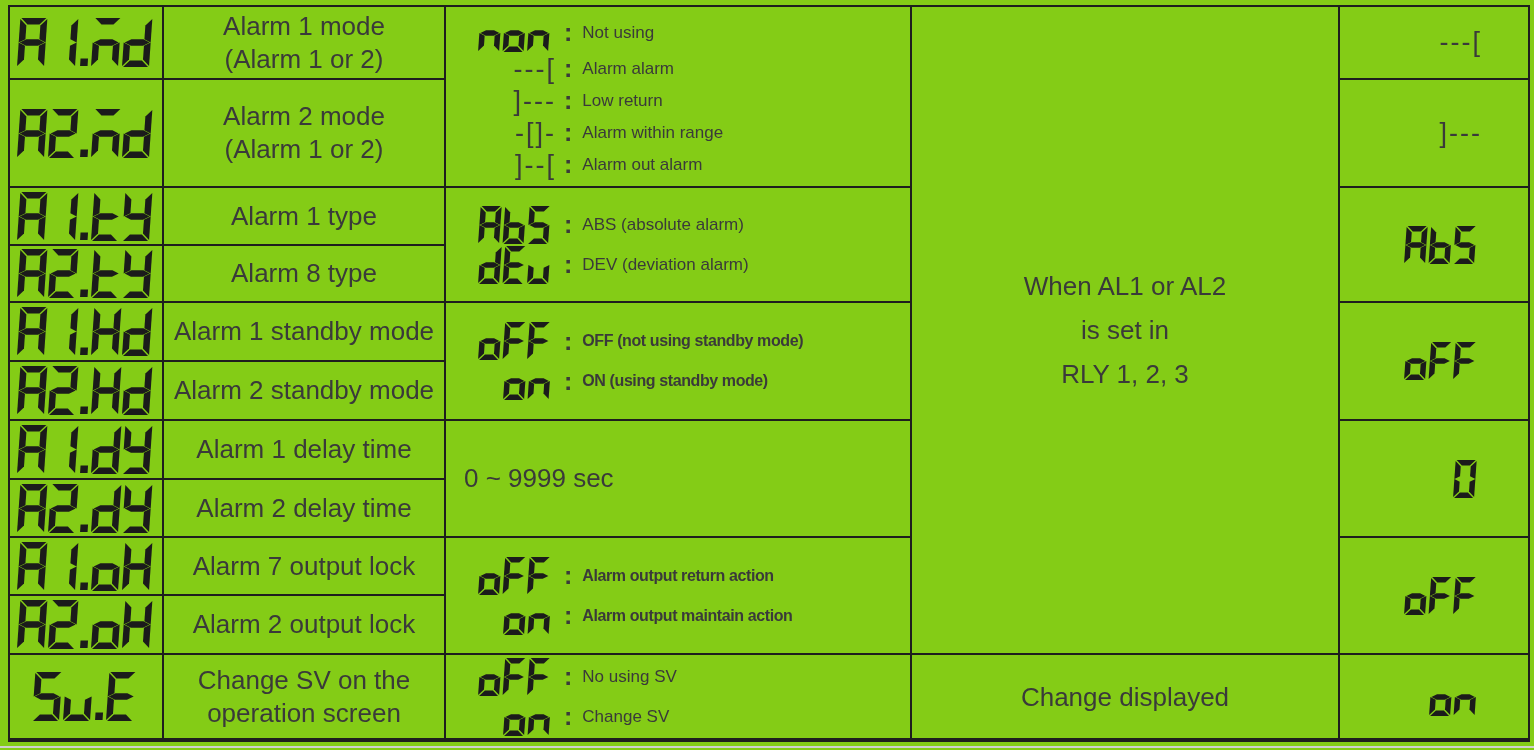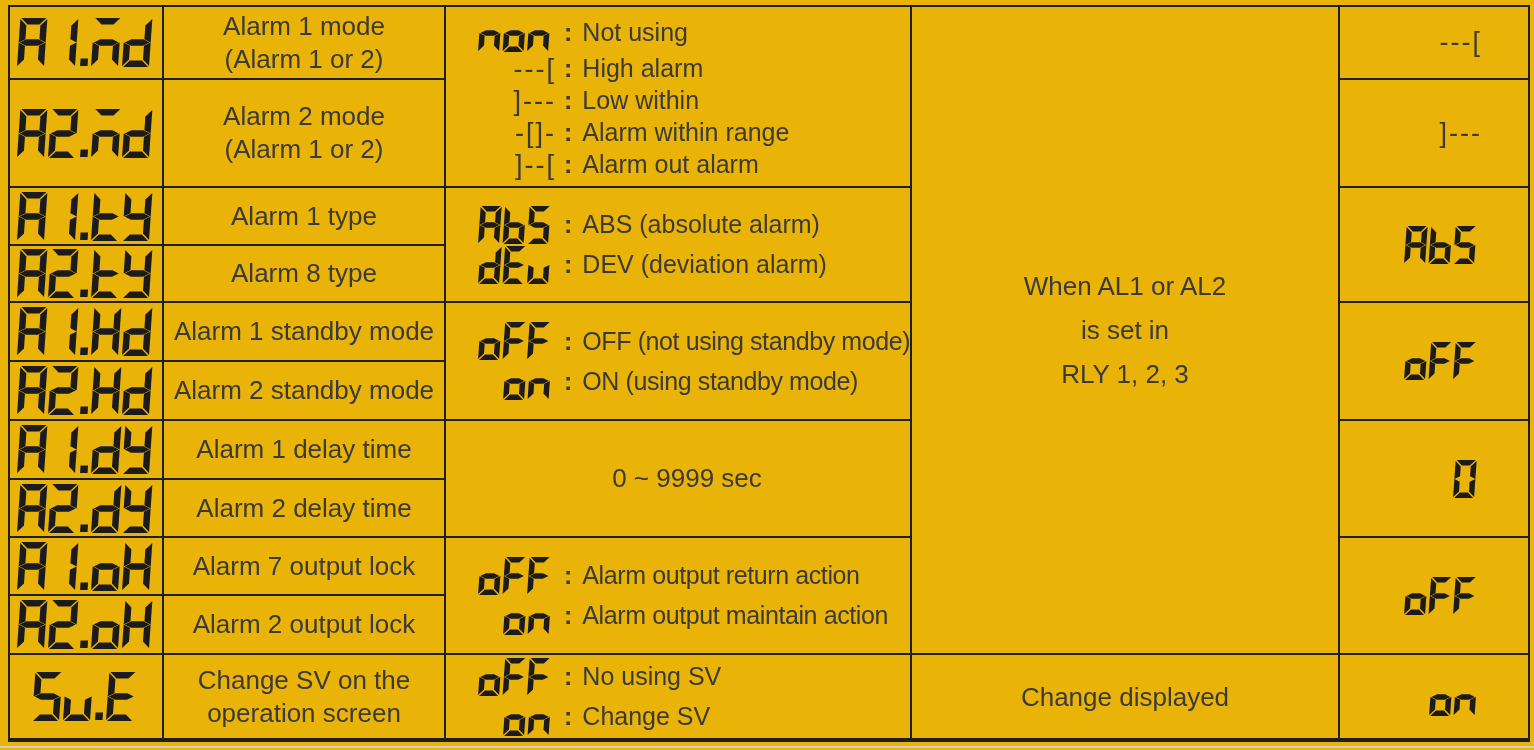--- a/index.html
+++ b/index.html
@@ -1,17 +1,17 @@
 <!DOCTYPE html>
 <html><head>
 <meta charset="utf-8">
 <style>
   html,body{margin:0;padding:0;background:#fff;}
   body{width:1534px;height:750px;font-family:"Liberation Sans",sans-serif;color:#3a3a3a;}
-  .page{position:relative;width:1534px;height:750px;overflow:hidden;background:#eab308;}
+  .page{position:relative;width:1534px;height:750px;overflow:hidden;background:#84cc16;}
 
   table.param-table{
     position:absolute;left:8px;top:5px;width:1520px;
     border-collapse:collapse;table-layout:fixed;
     border:2px solid #1e1e1e;border-bottom-width:4px;
   }
   td{border:2px solid #1e1e1e;padding:0;vertical-align:middle;overflow:hidden;}
 
   col.c1{width:154px}col.c2{width:282px}col.c3{width:466px}col.c4{width:428px}col.c5{width:190px}
   tr.r1{height:73px}tr.r2{height:108px}tr.r3{height:58px}tr.r4{height:57px}
@@ -22,23 +22,23 @@
   .seg7{display:inline-block;line-height:0;}
   .seg7 svg{display:inline-block;vertical-align:middle;}
 
   .name-cell{text-align:center;font-size:26px;line-height:33px;white-space:pre-line;color:#3a3a3a;}
 
   .desc-cell{padding-left:18px;}
   .desc-line{display:flex;align-items:center;margin:2px 0;}
   .code-box{width:92px;flex:0 0 92px;display:flex;justify-content:flex-end;align-items:center;}
   .code-box.plain{display:block;text-align:right;font-size:27px;letter-spacing:2px;color:#3a3a3a;line-height:30px;}
   .colon{margin:0 10px 0 8px;font-size:25px;font-weight:700;color:#3a3a3a;}
-  .desc-text{font-size:25px;color:#3a3a3a;white-space:nowrap;}
-  .desc-text.tight{font-size:25px;letter-spacing:-0.4px;}
-  .desc-plain{font-size:26px;color:#3a3a3a;text-align:center;}
+  .desc-text{font-size:17px;color:#3a3a3a;white-space:nowrap;}
+  .desc-text.tight{font-size:16px;letter-spacing:-0.4px;font-weight:bold;}
+  .desc-plain{font-size:26px;color:#3a3a3a;}
 
   .cond-cell{text-align:center;font-size:26px;line-height:44px;color:#3a3a3a;margin-top:40px;}
 
   .def-cell{text-align:right;padding-right:46px;}
   .def-cell .plain-code{font-size:27px;letter-spacing:2px;color:#3a3a3a;}
 
   .page-bottom-rule{position:absolute;left:0;top:746px;width:1534px;height:2px;background:#cfcfcf;}
 </style>
 </head>
 <body>
@@ -95,26 +95,26 @@
                       <polygon points="51.0,19.0 56.5,16.3 64.5,16.3 70.0,19.0 64.5,21.8 56.5,21.8"></polygon>
                     </g>
                   </svg></span>
               </span>
               <span class="colon">:</span>
               <span class="desc-text">Not using</span>
         </div>
         <div class="desc-line">
           <span class="code-box plain">---[</span>
               <span class="colon">:</span>
-              <span class="desc-text">High alarm</span>
+              <span class="desc-text">Alarm alarm</span>
         </div>
         <div class="desc-line">
           <span class="code-box plain">]---</span>
               <span class="colon">:</span>
-              <span class="desc-text">Low within</span>
+              <span class="desc-text">Low return</span>
         </div>
         <div class="desc-line">
           <span class="code-box plain">-[]-</span>
               <span class="colon">:</span>
               <span class="desc-text">Alarm within range</span>
         </div>
         <div class="desc-line">
           <span class="code-box plain">]--[</span>
               <span class="colon">:</span>
               <span class="desc-text">Alarm out alarm</span>

